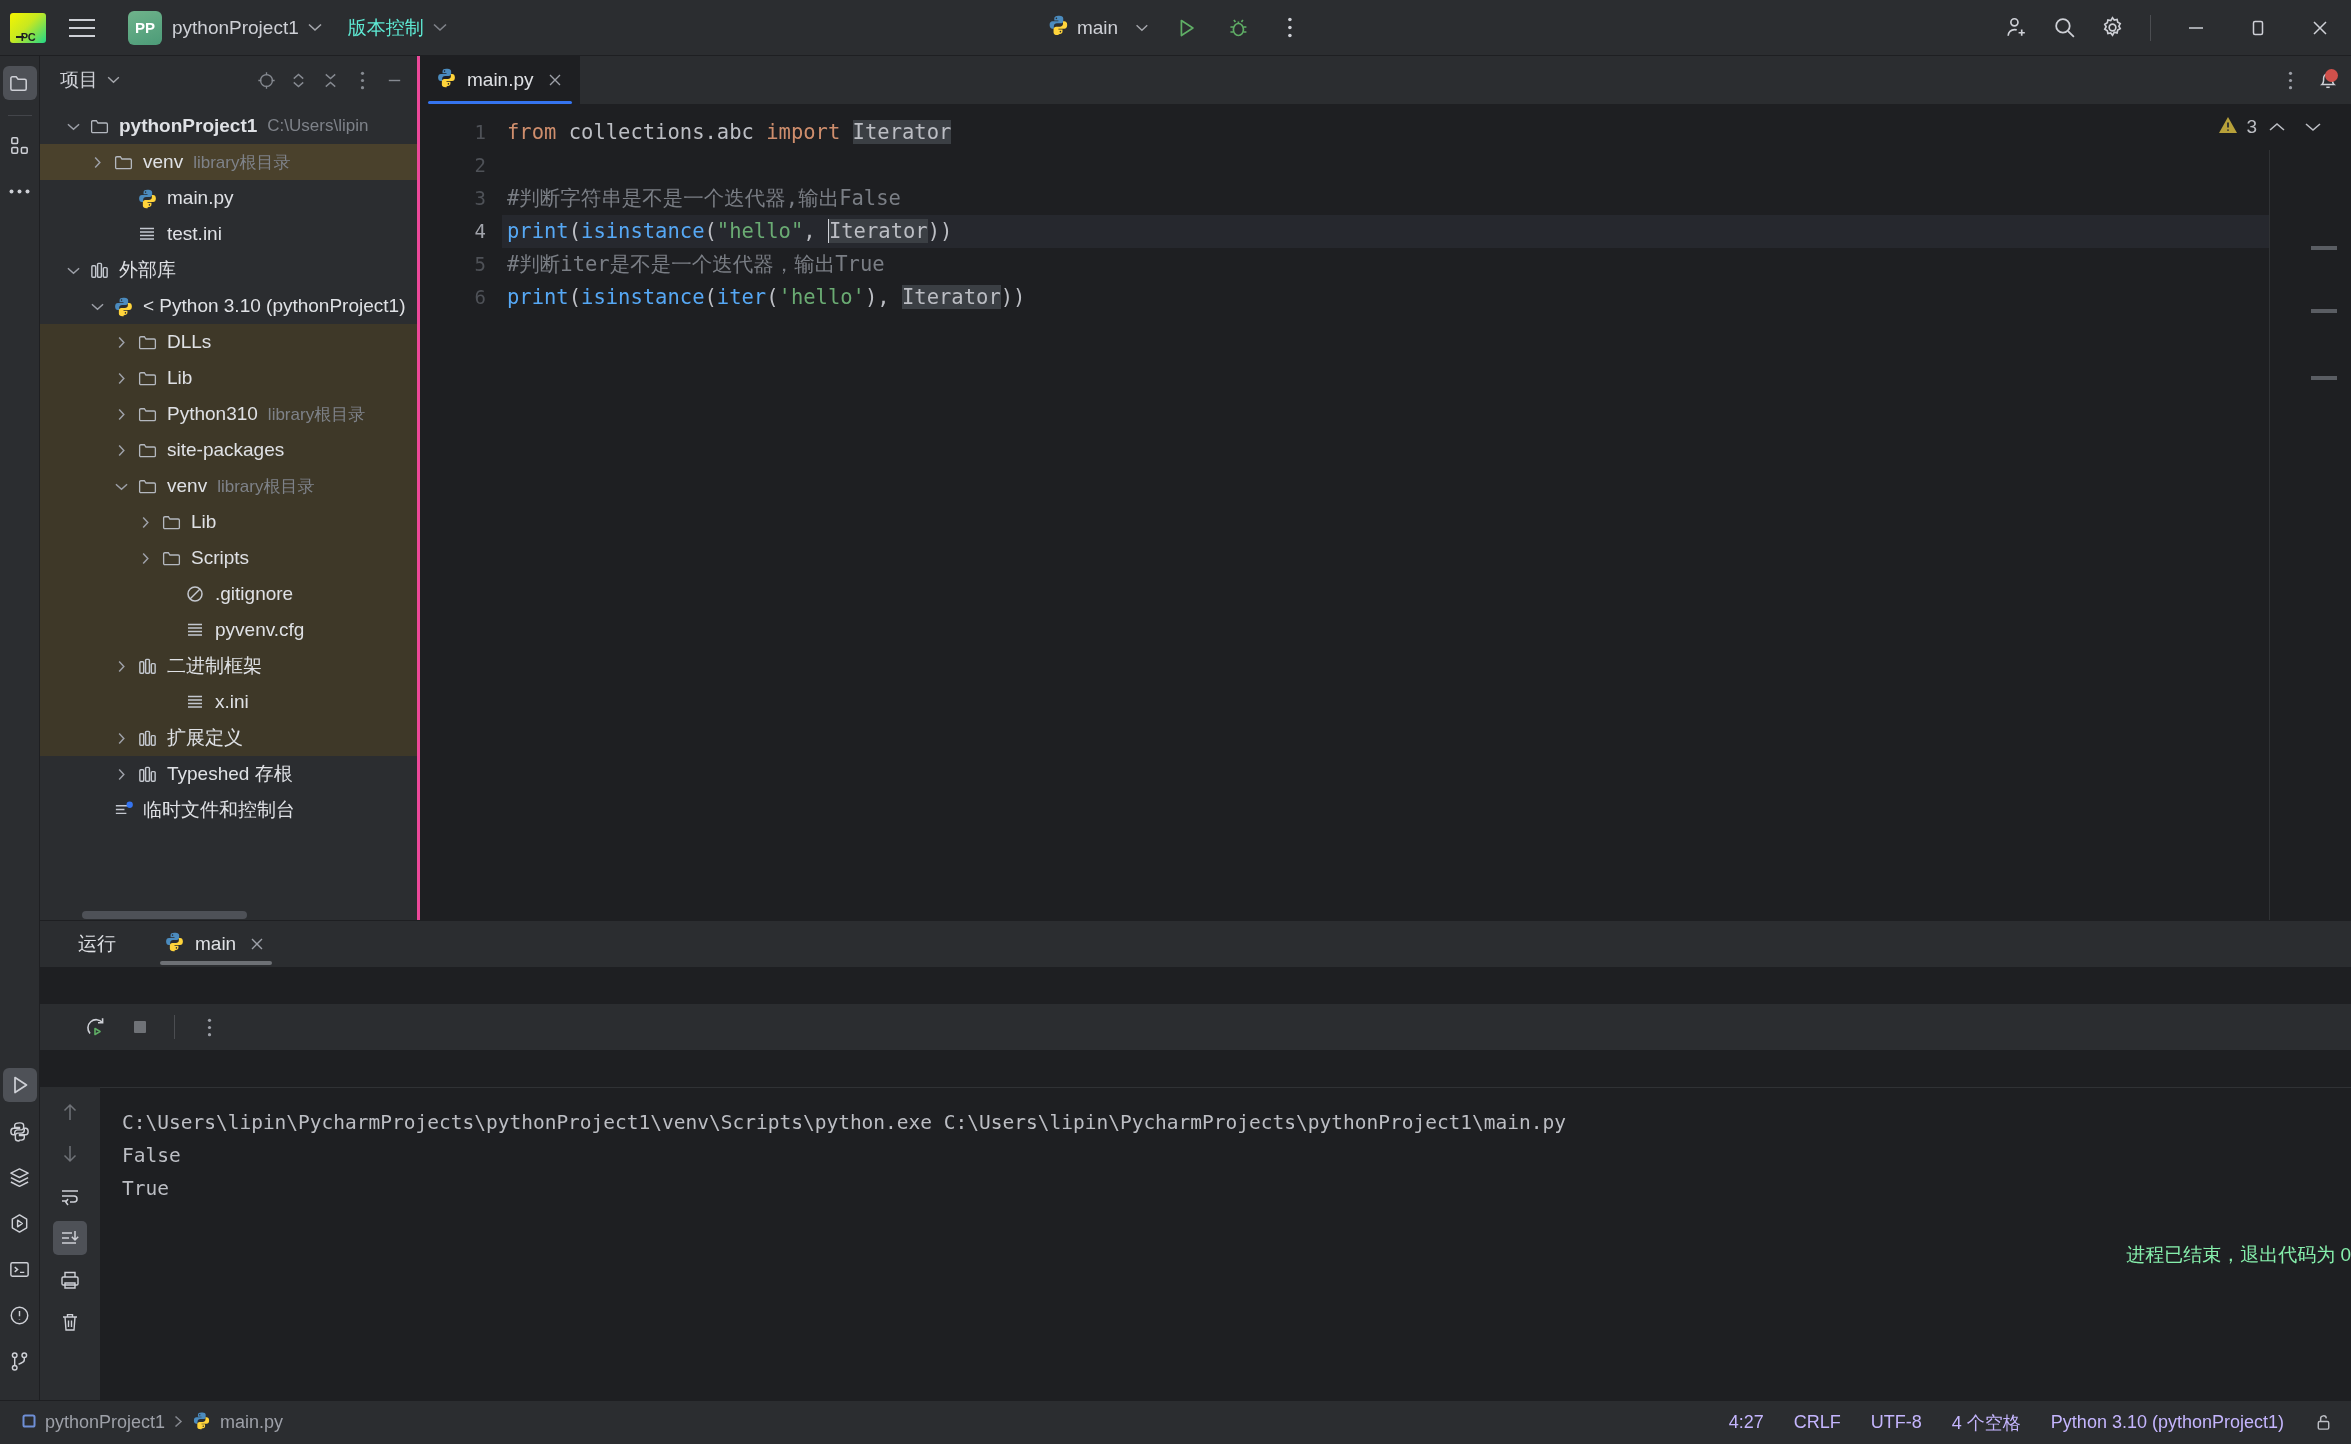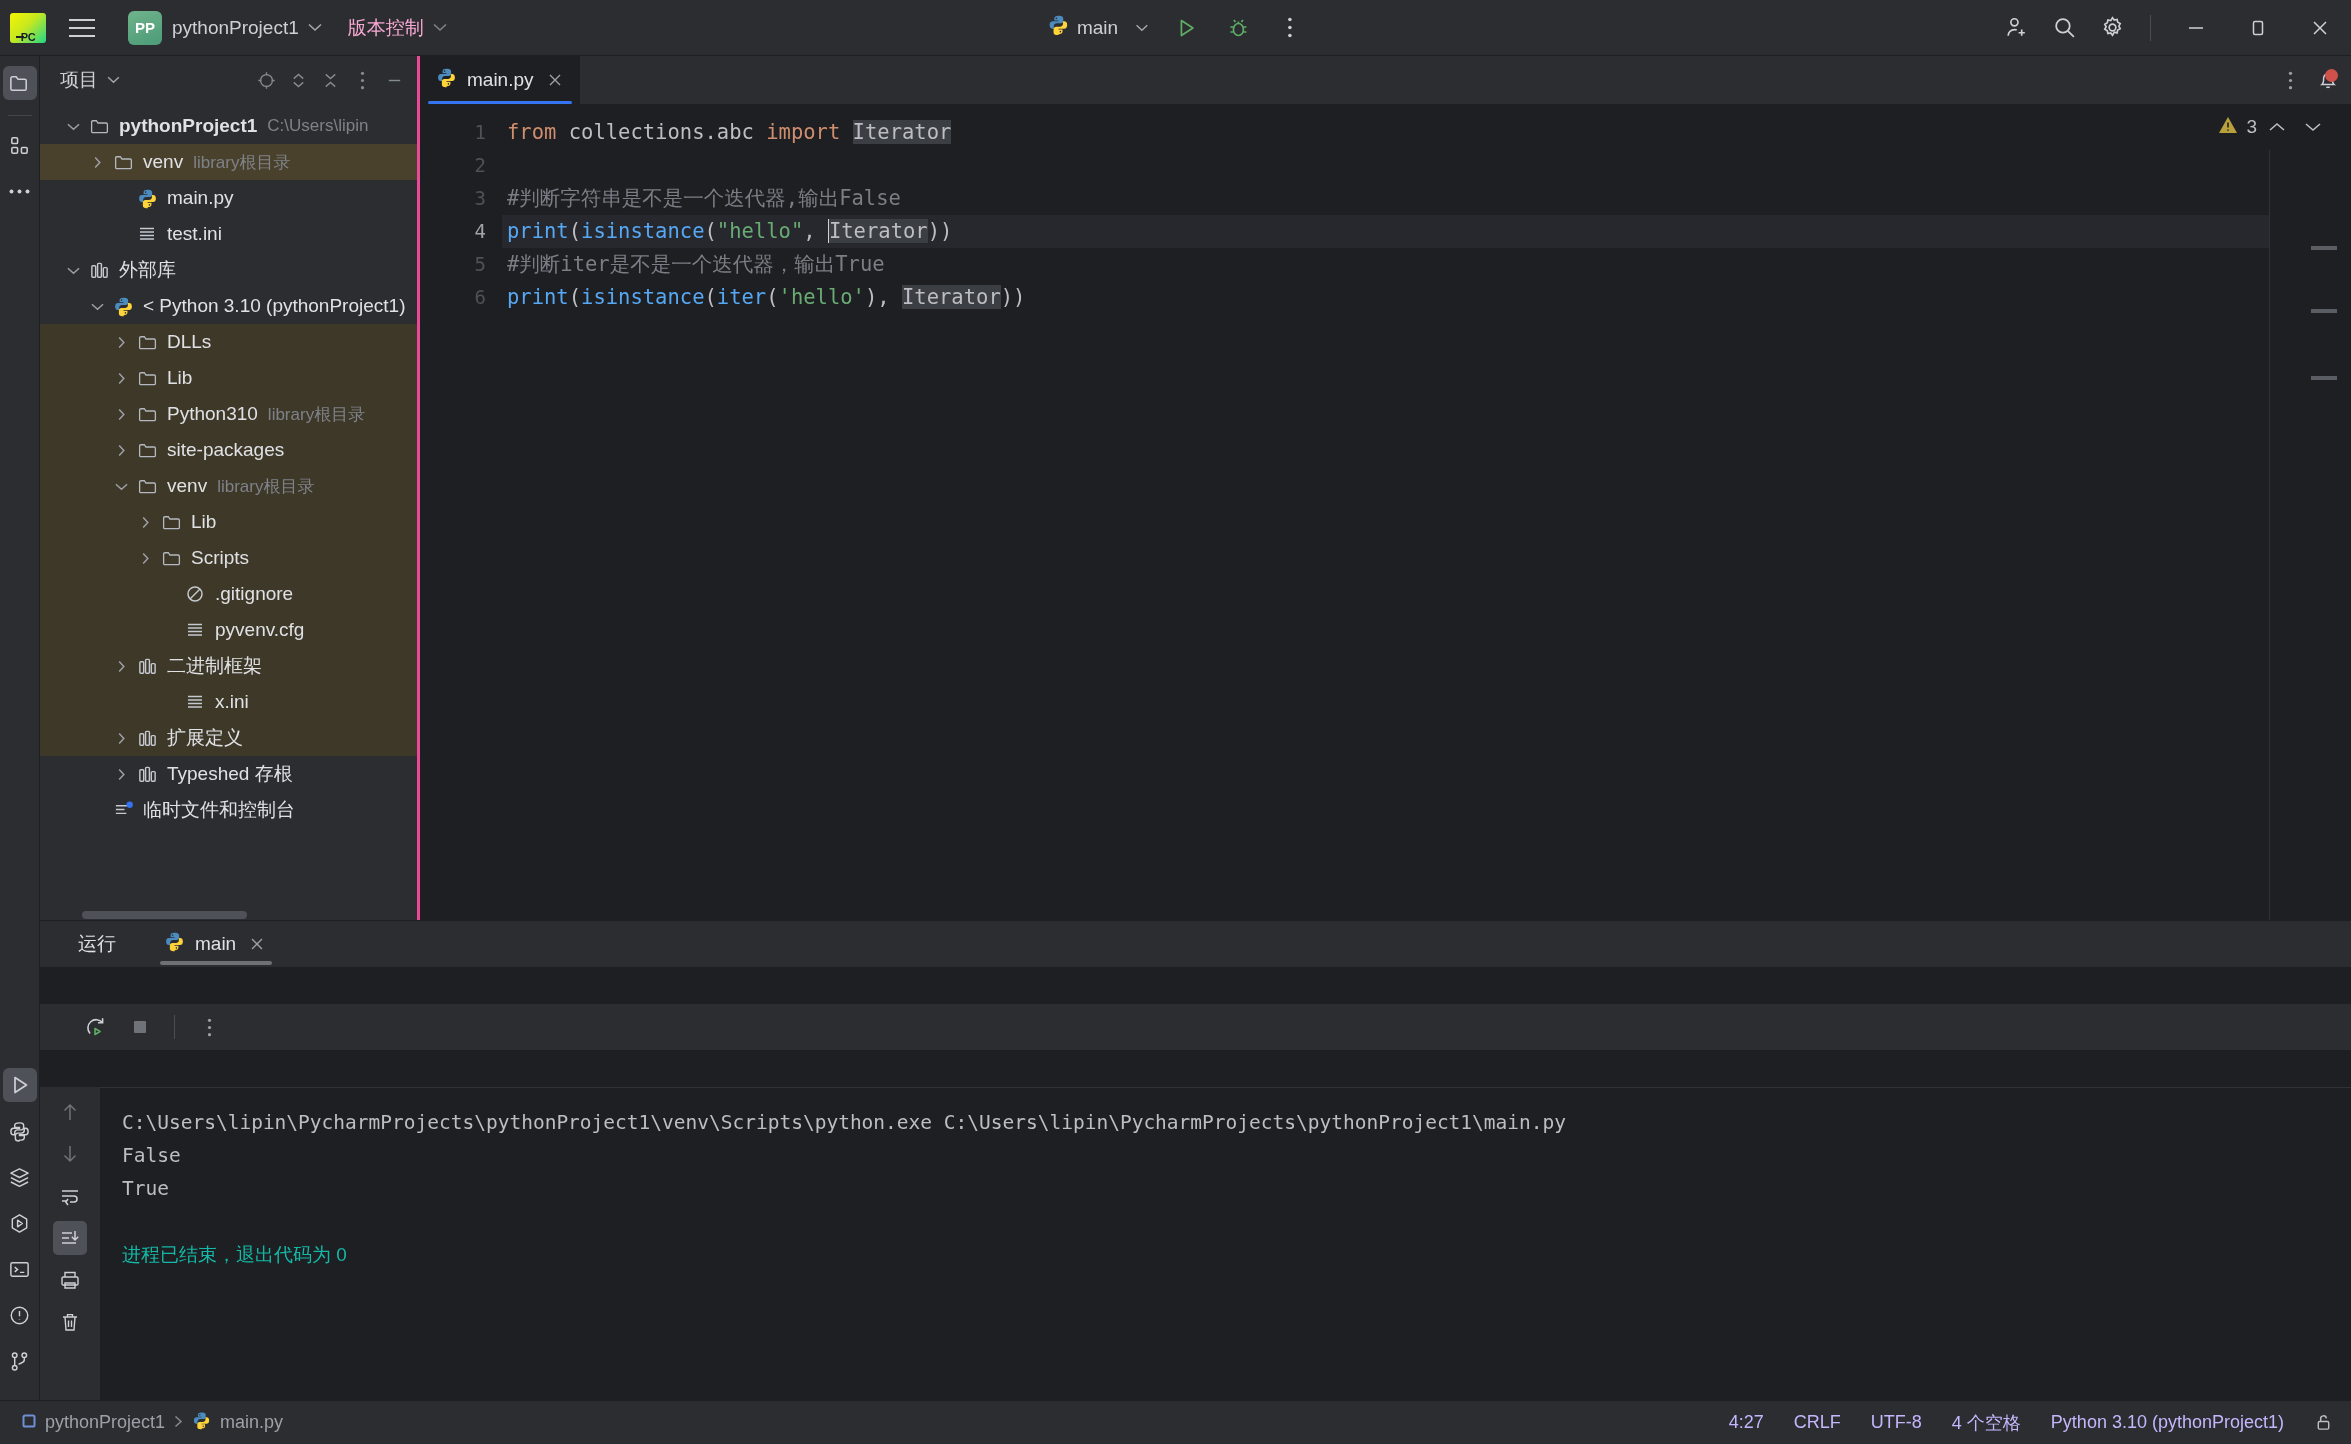--- a/index.html
+++ b/index.html
@@ -41,21 +41,21 @@
   .proj-badge {
     width: 34px; height: 34px; border-radius: 6px;
     background: linear-gradient(160deg,#6fb38b,#4c9b78);
     color:#fff; font-size:15px; font-weight:600; display:flex; align-items:center; justify-content:center;
     margin-right: 10px;
   }
   .tb-item {
     display:flex; align-items:center; height:40px; padding: 0 8px; border-radius:6px;
     color:#ced0d6; font-size:19px; cursor:pointer; white-space:nowrap;
   }
-  .tb-item.dim { color:#f9a8d4; }
+  .tb-item.dim { color:#5eead4; }
   .chev { margin-left:9px; opacity:.75; display:inline-block; }
   .chev svg { display:block; }
 
   .tb-center {
     position:absolute; left:50%; transform: translateX(-50%);
     display:flex; align-items:center; gap:4px;
   }
   .tb-right {
     margin-left:auto; display:flex; align-items:center; height:100%;
   }
@@ -168,21 +168,21 @@
   .rg-btn { width:34px;height:34px; display:flex; align-items:center; justify-content:center; border-radius:5px; margin-bottom:8px; cursor:pointer; color:#ced0d6;}
   .rg-btn.active{ background:#4e5157;}
   .rg-btn.dim { color:#6f7277; }
   .console {
     flex:1 1 auto; padding:18px 0 0 22px; overflow:hidden;
     font-family:"DejaVu Sans Mono", monospace; font-size:19.5px; color:#bcbec4; line-height:33px;
     border-top:1px solid #303235;
   }
   .console .cn { white-space:pre; }
   .console .gap { height:33px; }
-  .console .zh { font-family:"Liberation Sans", sans-serif; color:#14b8a6; font-size:19px;}
+  .console .zh { font-family:"Liberation Sans", sans-serif; color:#86efac; font-size:19px;text-align:right;}
 
   
   .run-toolbar { height:46px; flex:0 0 46px; background:#2b2d30; display:flex; align-items:center; padding-left:36px; gap:4px;}
   .rt-btn { width:40px;height:40px;display:flex;align-items:center;justify-content:center;border-radius:5px;cursor:pointer;color:#ced0d6;}
   .rt-sep { width:1px;height:24px;background:#4b4d51;margin:0 10px;}
 
   
   .statusbar {
     height:44px; flex:0 0 44px; background:#2b2d30; display:flex; align-items:center;
     padding:0 18px 0 16px; color:#9da0a8; font-size:18px; border-top:1px solid #1e1f22;

